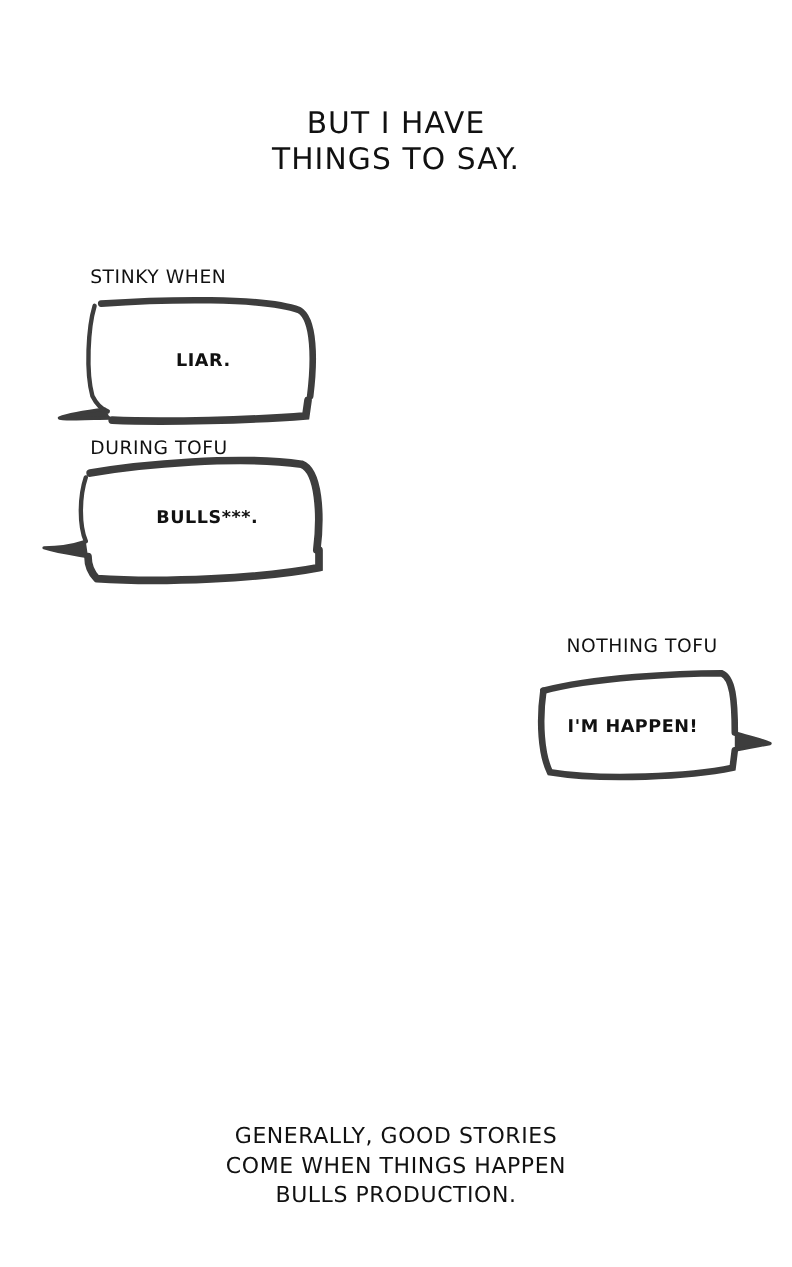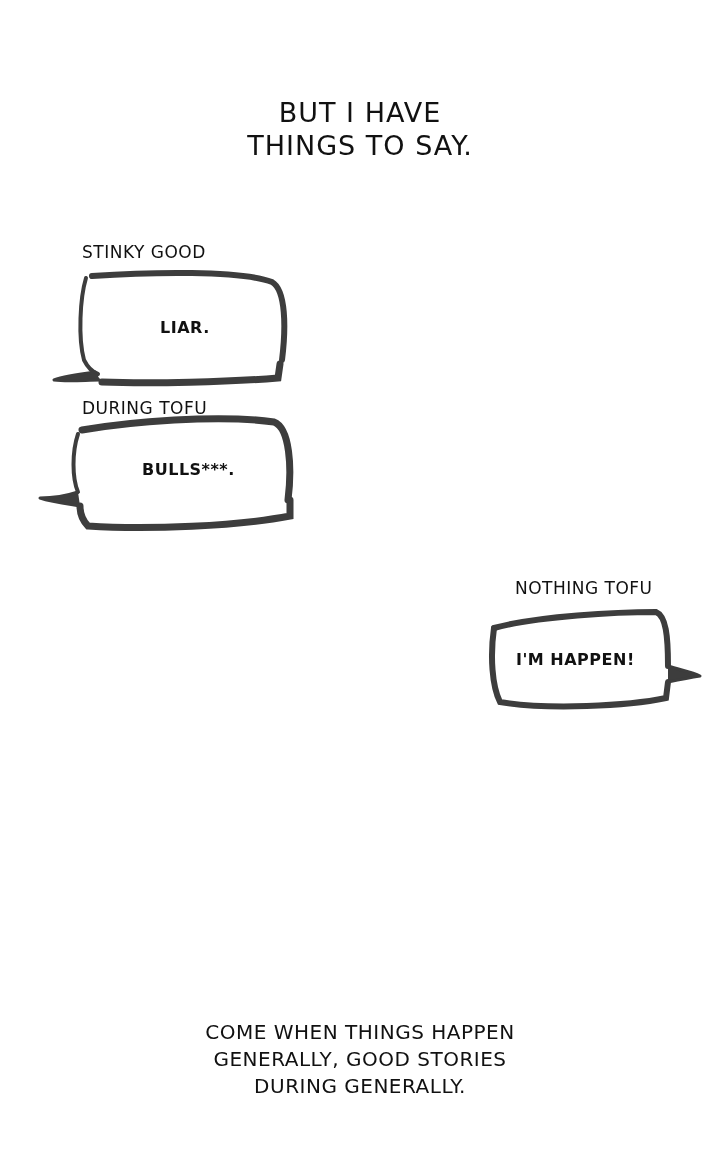--- a/index.html
+++ b/index.html
@@ -16,21 +16,21 @@
                  white-space: nowrap; }
 </style>
 </head>
 <body>
 
 <div class="caption top-caption">
   <div>BUT I HAVE</div>
   <div>THINGS TO SAY.</div>
 </div>
 
-<div class="speaker" style="left:82px; top:242px;">STINKY GOOD</div>
+<div class="speaker" style="left:82px; top:242px;">STINKY WHEN</div>
 <div class="bubble" style="left:50px; top:268px; width:240px; height:125px;">
   <svg width="240" height="125" viewBox="0 0 240 125">
     <path d="M42 8 C100 4, 190 2, 222 14 C236 22, 236 60, 232 92" fill="none" stroke="#3d3d3d" stroke-width="6" stroke-linecap="round"></path>
     <path d="M36 10 C30 30, 28 70, 34 92 C38 100, 42 104, 48 106" fill="none" stroke="#3d3d3d" stroke-width="4" stroke-linecap="round"></path>
     <path d="M52 114 C100 116, 180 114, 228 110 L230 96" fill="none" stroke="#3d3d3d" stroke-width="7" stroke-linecap="round"></path>
     <path d="M46 104 C30 106, 14 108, 4 112 C18 114, 36 112, 50 112" fill="#3d3d3d" stroke="#3d3d3d" stroke-width="3" stroke-linejoin="round"></path>
   </svg>
   <div class="bubble-text" style="left:110px; top:50px;">LIAR.</div>
 </div>
 
@@ -49,16 +49,16 @@
 <div class="bubble" style="left:488px; top:606px; width:216px; height:110px;">
   <svg width="216" height="110" viewBox="0 0 216 110">
     <path d="M6 22 C50 10, 130 6, 168 6 C178 10, 180 30, 180 60" fill="none" stroke="#3d3d3d" stroke-width="6" stroke-linecap="round"></path>
     <path d="M6 22 C2 50, 4 80, 12 96 C60 104, 140 100, 178 92 L180 76" fill="none" stroke="#3d3d3d" stroke-width="6" stroke-linecap="round"></path>
     <path d="M180 60 C192 64, 204 66, 212 70 C200 72, 190 74, 180 76" fill="#3d3d3d" stroke="#3d3d3d" stroke-width="3" stroke-linejoin="round"></path>
   </svg>
   <div class="bubble-text" style="left:28px; top:44px;">I'M HAPPEN!</div>
 </div>
 
 <div class="caption bottom-caption">
+  <div>GENERALLY, GOOD STORIES</div>
   <div>COME WHEN THINGS HAPPEN</div>
-  <div>GENERALLY, GOOD STORIES</div>
-  <div>DURING GENERALLY.</div>
+  <div>BULLS PRODUCTION.</div>
 </div>
 
 </body></html>

